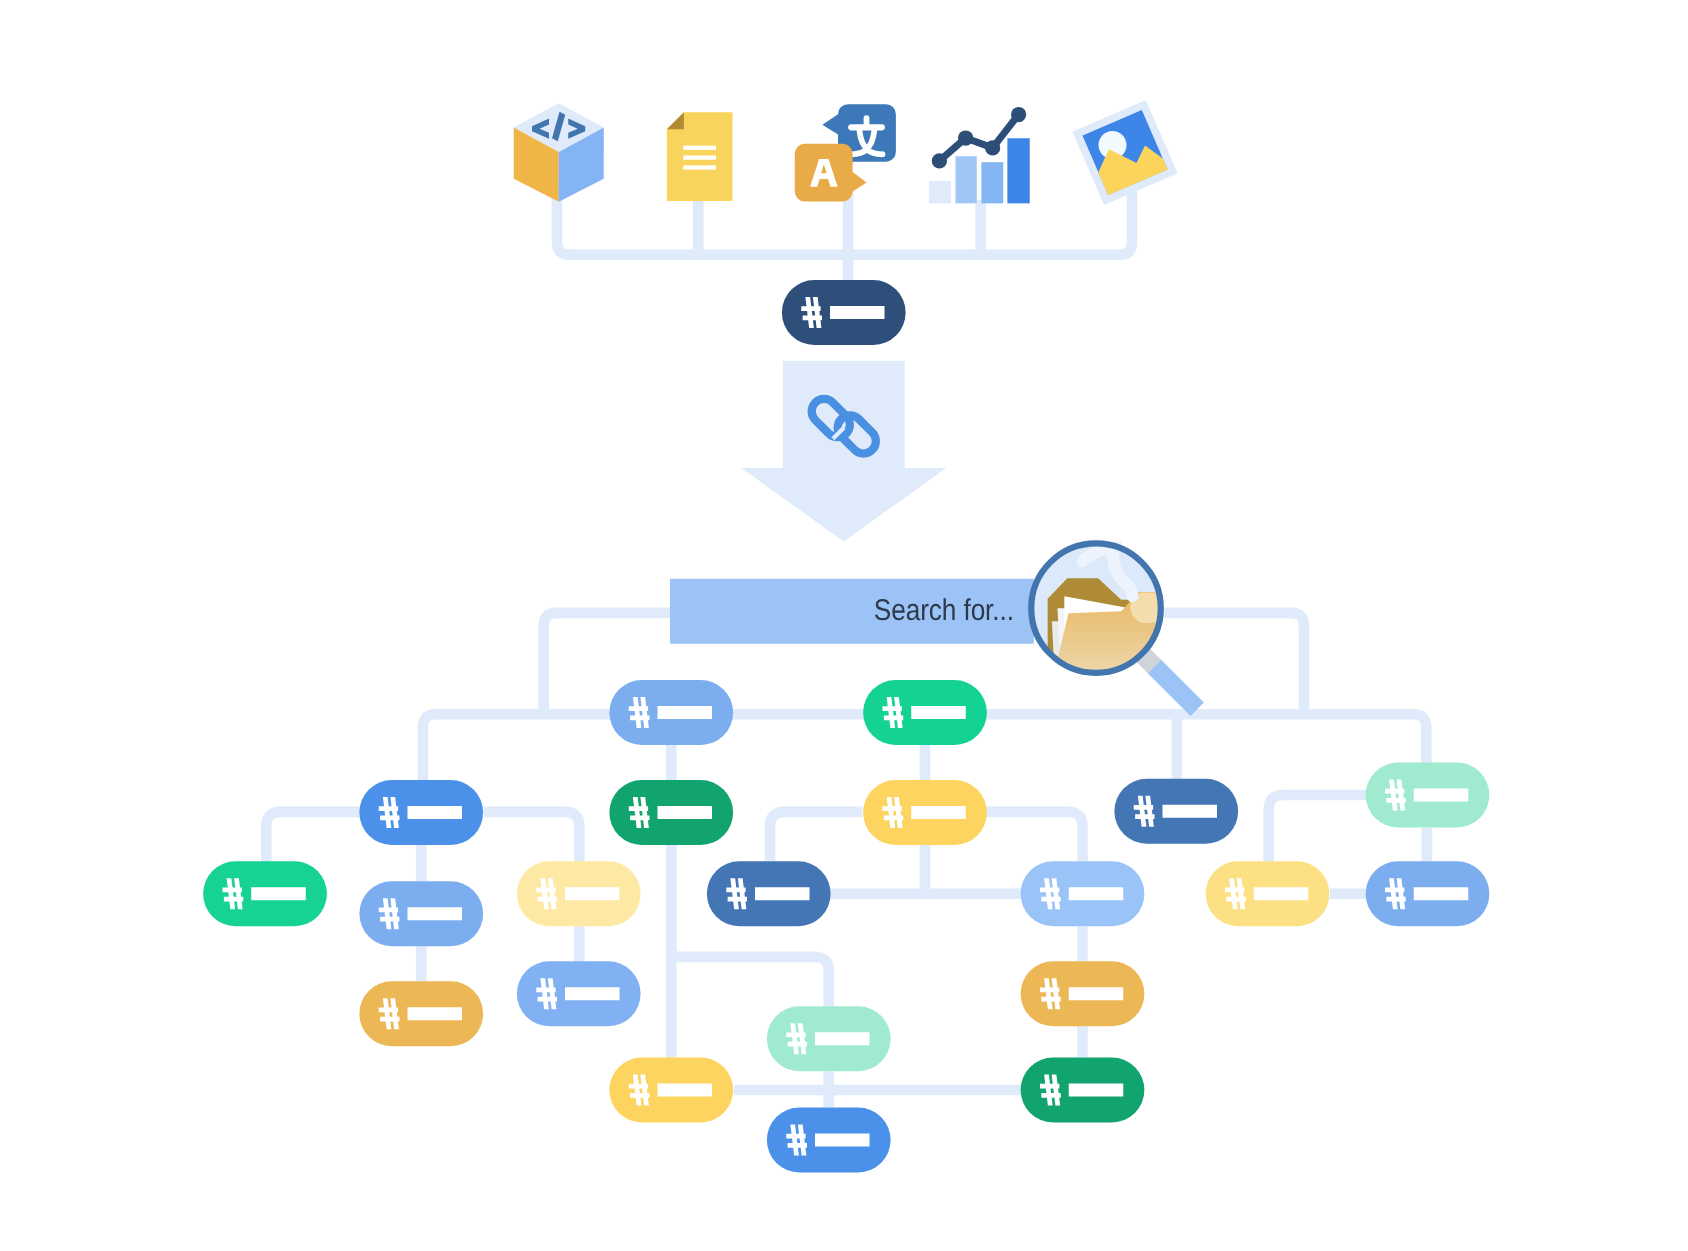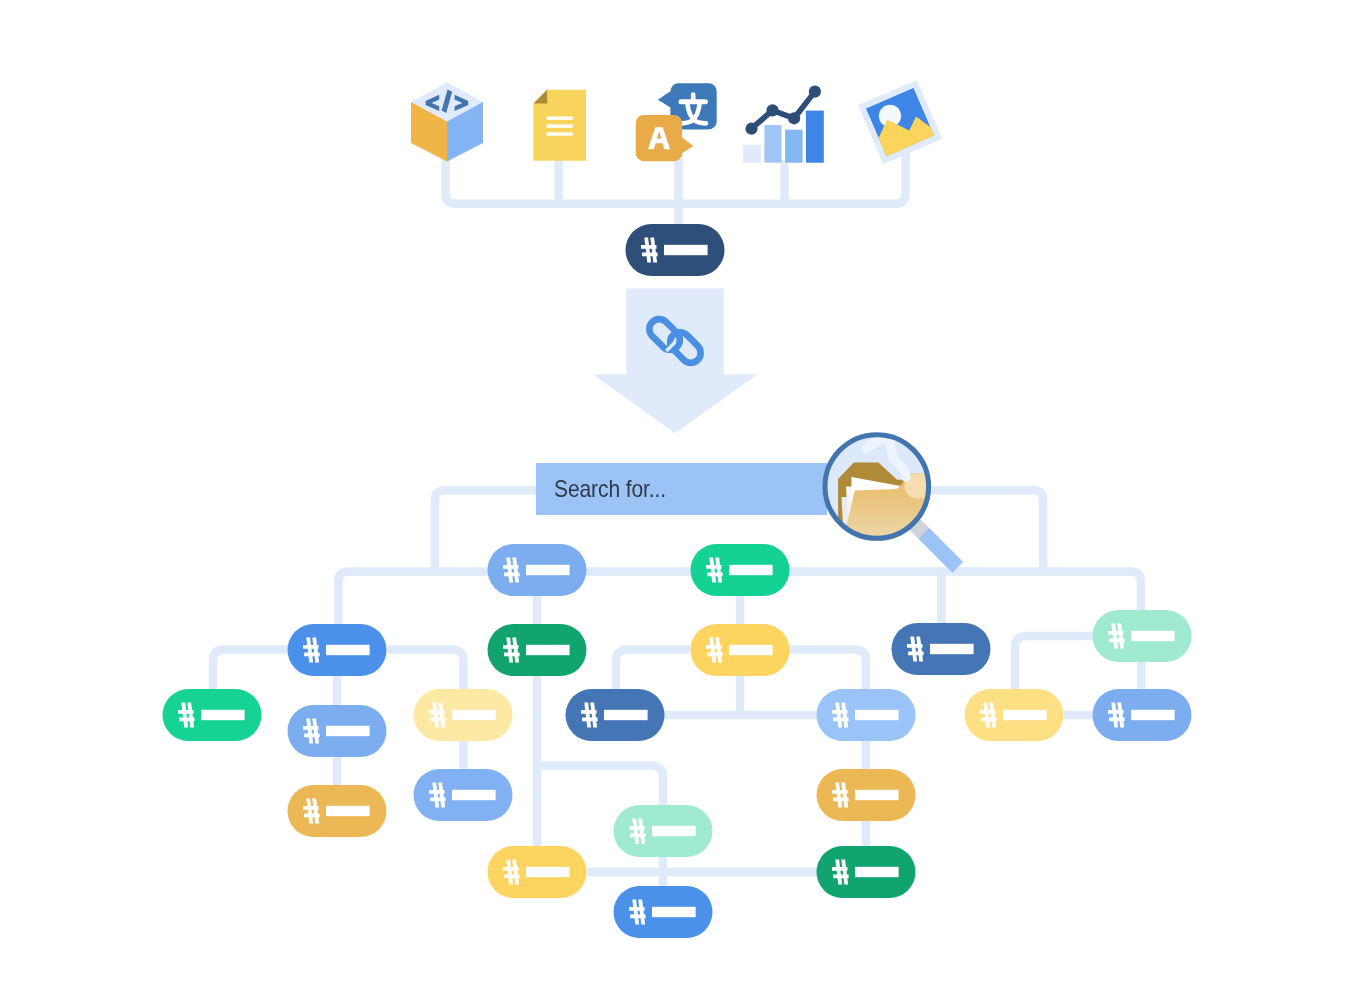--- a/index.html
+++ b/index.html
@@ -2,21 +2,21 @@
 <html><head>
 <meta charset="utf-8">
 <title>Content indexing and search diagram</title>
 <style>
   html,body{margin:0;padding:0;background:#ffffff;}
   body{width:1350px;height:1001px;overflow:hidden;
        font-family:"Liberation Sans",sans-serif;}
   #stage{position:relative;width:1350px;height:1001px;background:#fff;}
   svg{display:block;}
   .abs{position:absolute;left:0;top:0;}
-  #searchbar{position:absolute;display:flex;align-items:center;box-sizing:border-box;}
+  #searchbar{position:absolute;display:flex;align-items:center;box-sizing:border-box;justify-content:flex-end;}
   #searchtext{font-size:24px;letter-spacing:-0.1px;white-space:nowrap;
               display:inline-block;transform:scaleX(0.875);transform-origin:left center;}
 </style>
 </head>
 <body>
 
 <div id="stage">
 
   <svg class="abs" id="connectors" width="1350" height="1001" viewBox="0 0 1350 1001">
       <path d="M445.6,145 V193.8 Q445.6,203.8 455.6,203.8 H895.6 Q905.6,203.8 905.6,193.8 V145" fill="none" stroke="#dfeafa" stroke-width="8.5" stroke-linecap="butt"></path>

